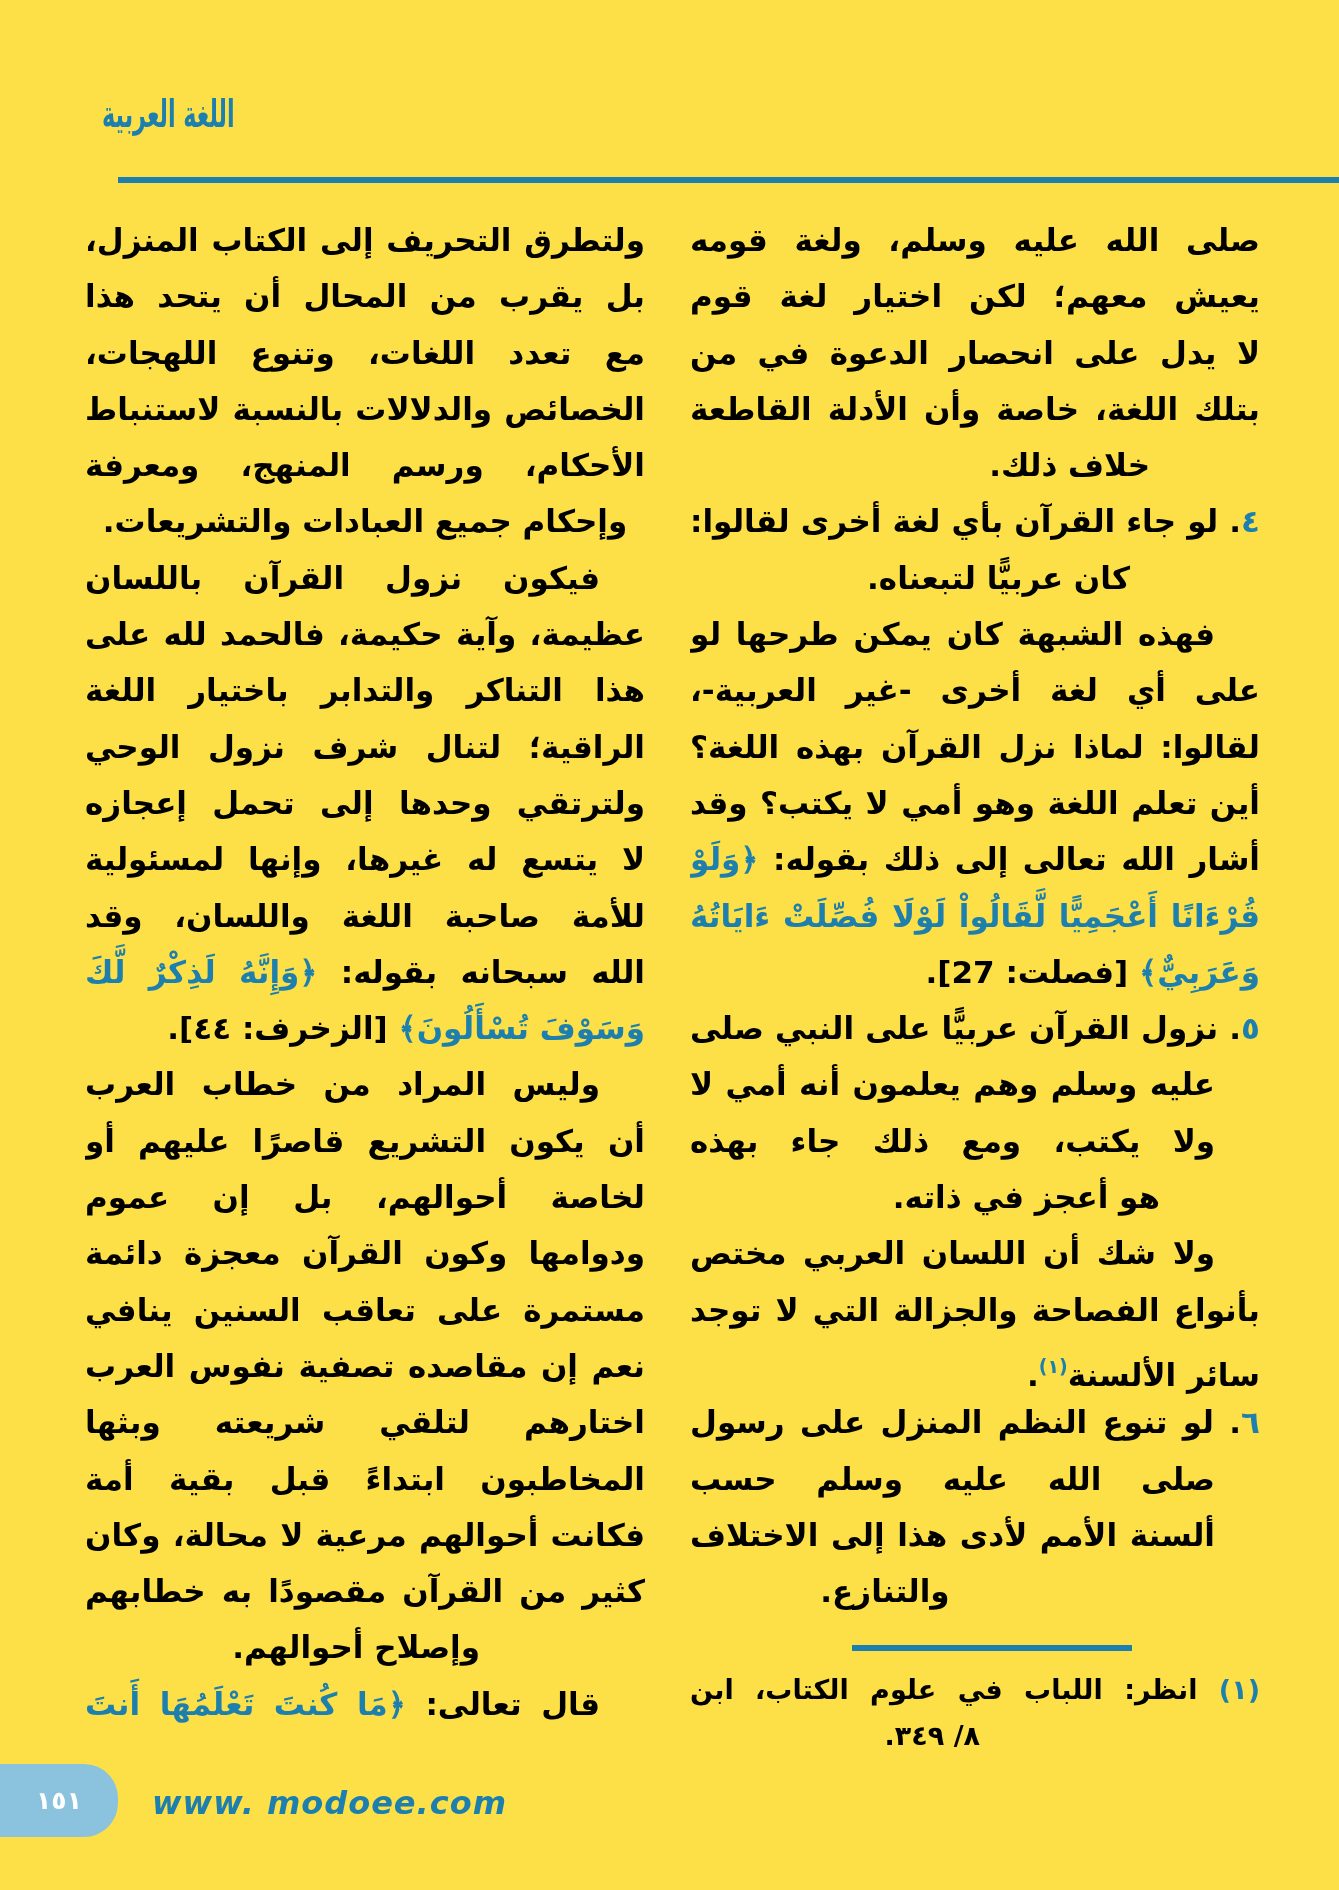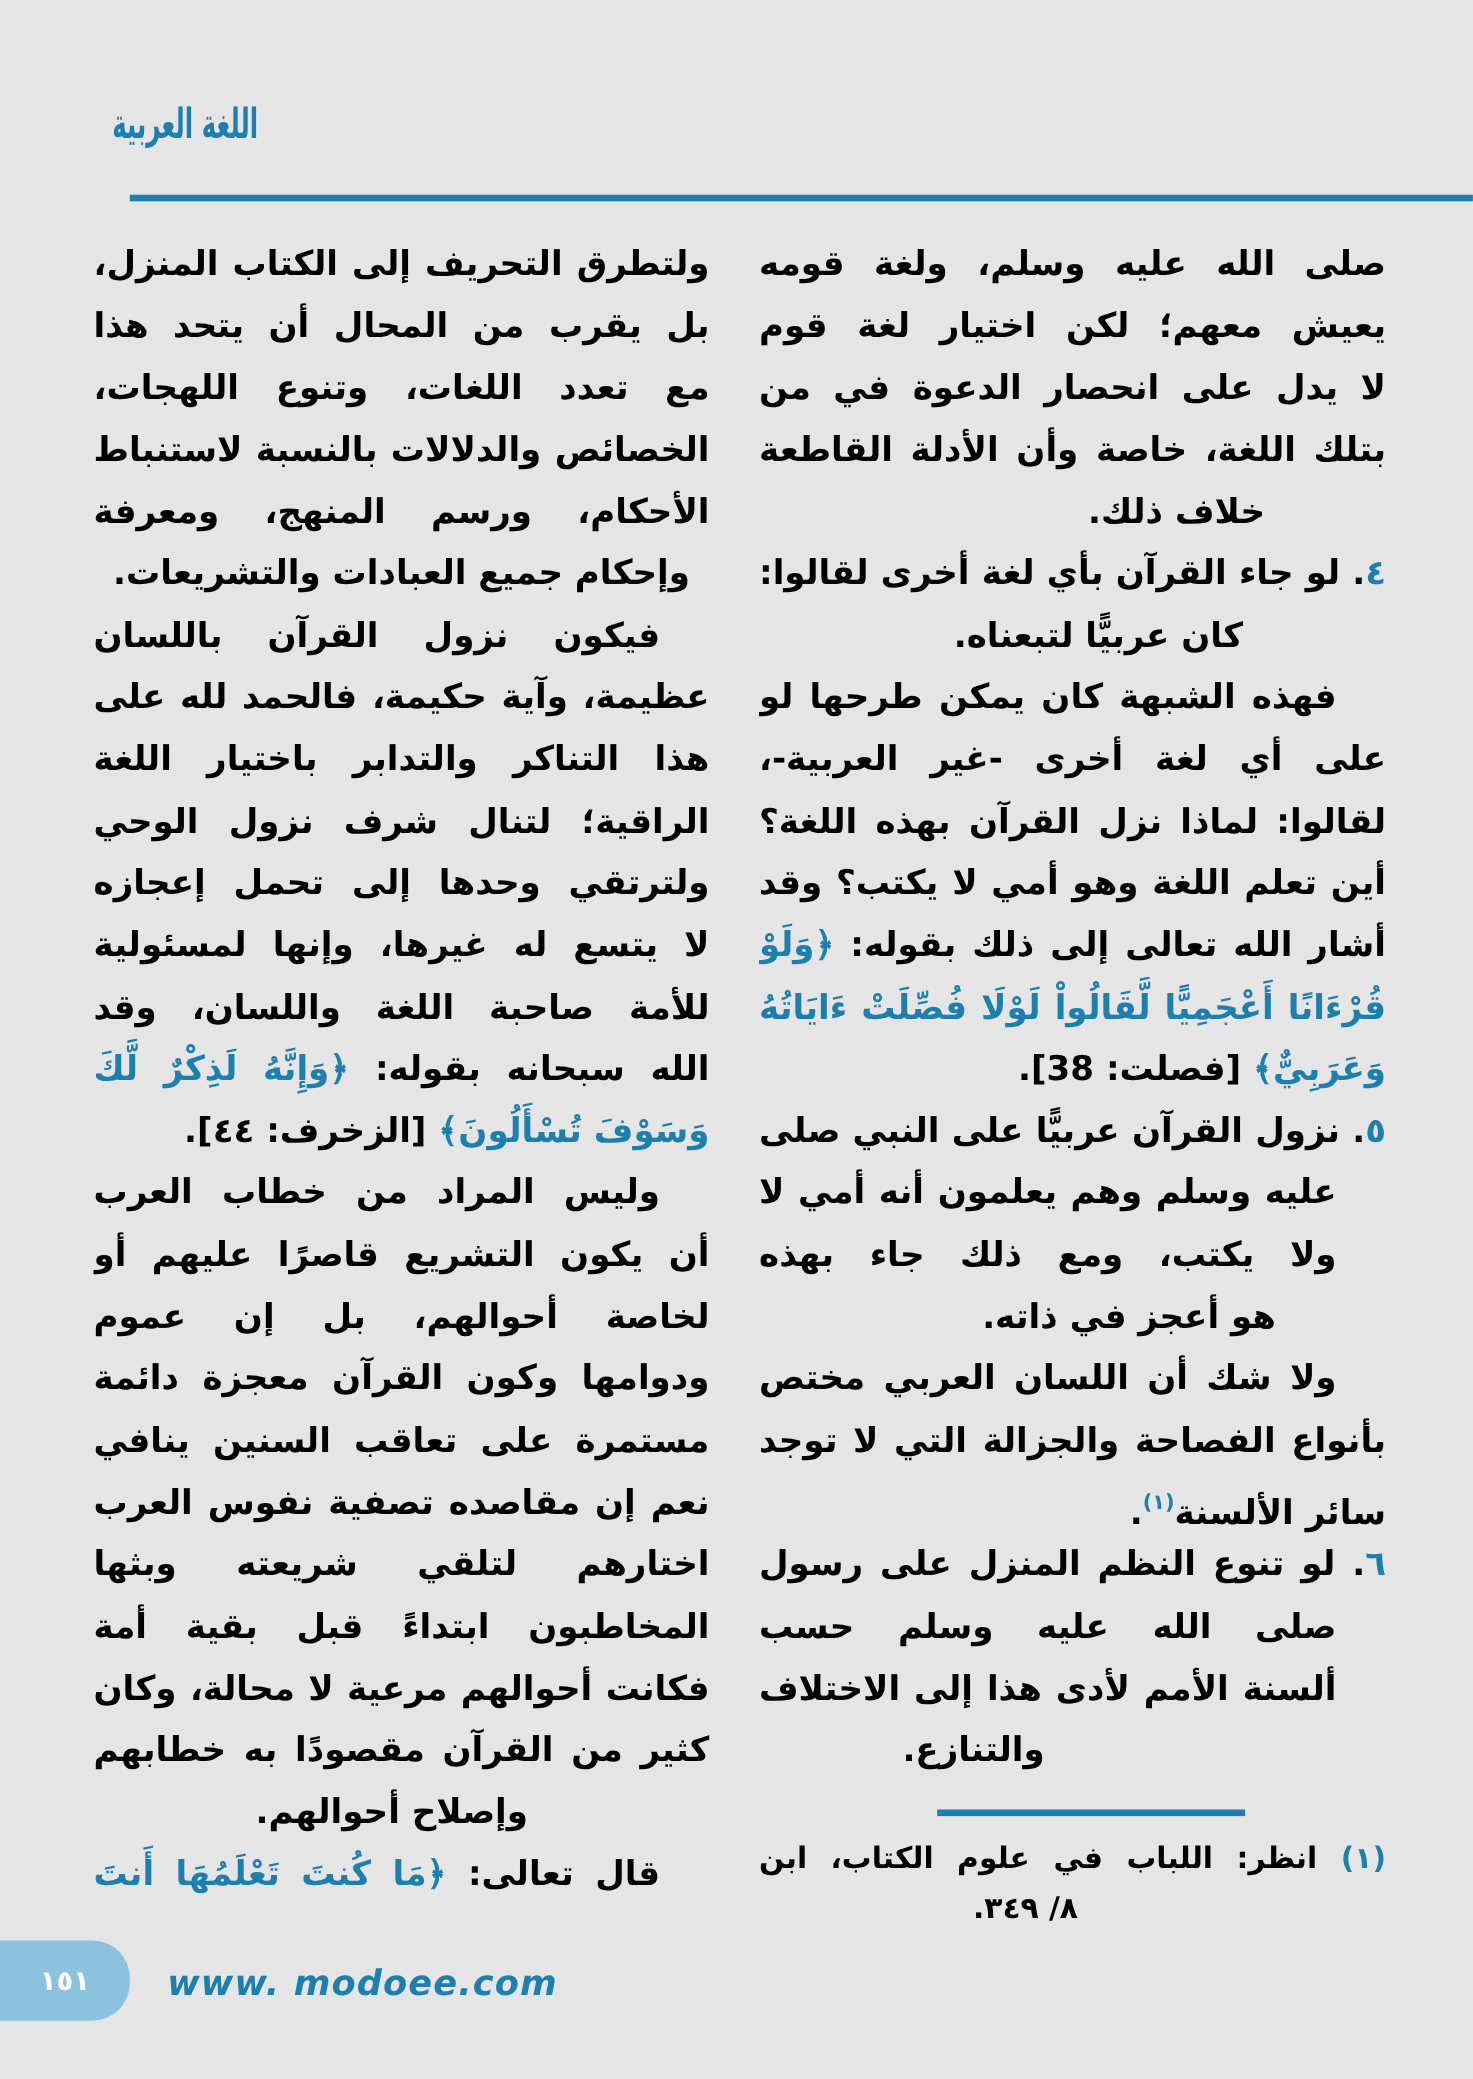--- a/index.html
+++ b/index.html
@@ -1,17 +1,17 @@
 <!DOCTYPE html>
 <html><head>
 <meta charset="utf-8">
 <style>
   html,body{margin:0;padding:0;background:#ffffff;}
   .page{
-    position:relative;width:1339px;height:1890px;background:#e5e5e5;
+    position:relative;width:1339px;height:1890px;background:#fde047;
     font-family:"DejaVu Sans", sans-serif;color:#000;overflow:hidden;
   }
   
   .logo{
     position:absolute;left:102px;top:92px;
     font-size:36px;font-weight:bold;color:#1d7fad;
     direction:rtl;white-space:nowrap;
     transform:scale(0.62,1.05);transform-origin:left top;
   }
   .rule{position:absolute;left:118px;right:0;top:177px;height:6px;background:#1d7fad;}
@@ -59,21 +59,21 @@
         <div class="line a-j"><span>بتلك اللغة، خاصة وأن الأدلة القاطعة تثبت</span></div>
         <div class="line a-r" style="padding-right: 110px;"><span>خلاف ذلك.</span></div>
         <div class="line a-j"><span class="q">٤</span><span>. لو جاء القرآن بأي لغة أخرى لقالوا: لو</span></div>
         <div class="line a-r" style="padding-right: 130px;"><span>كان عربيًّا لتبعناه.</span></div>
         <div class="line a-j" style="padding-right: 45px;"><span>فهذه الشبهة كان يمكن طرحها لو جاء</span></div>
         <div class="line a-j"><span>على أي لغة أخرى -غير العربية-، وحينئذٍ</span></div>
         <div class="line a-j"><span>لقالوا: لماذا نزل القرآن بهذه اللغة؟ ومن</span></div>
         <div class="line a-j"><span>أين تعلم اللغة وهو أمي لا يكتب؟ وقد</span></div>
         <div class="line a-j"><span>أشار الله تعالى إلى ذلك بقوله: </span><span class="q">﴿وَلَوْ جَعَلْنَاهُ</span></div>
         <div class="line a-j"><span class="q">قُرْءَانًا أَعْجَمِيًّا لَّقَالُواْ لَوْلَا فُصِّلَتْ ءَايَاتُهُ ءَاعْجَمِيٌّ</span></div>
-        <div class="line a-r"><span class="q">وَعَرَبِيٌّ﴾ </span><span>[فصلت: 38].</span></div>
+        <div class="line a-r"><span class="q">وَعَرَبِيٌّ﴾ </span><span>[فصلت: 27].</span></div>
         <div class="line a-j"><span class="q">٥</span><span>. نزول القرآن عربيًّا على النبي صلى الله</span></div>
         <div class="line a-j" style="padding-right: 45px;"><span>عليه وسلم وهم يعلمون أنه أمي لا يقرأ</span></div>
         <div class="line a-j" style="padding-right: 45px;"><span>ولا يكتب، ومع ذلك جاء بهذه البراعة</span></div>
         <div class="line a-r" style="padding-right: 100px;"><span>هو أعجز في ذاته.</span></div>
         <div class="line a-j" style="padding-right: 45px;"><span>ولا شك أن اللسان العربي مختص</span></div>
         <div class="line a-j"><span>بأنواع الفصاحة والجزالة التي لا توجد في</span></div>
         <div class="line a-r"><span>سائر الألسنة</span><span class="q sup">(١)</span><span>.</span></div>
         <div class="line a-j"><span class="q">٦</span><span>. لو تنوع النظم المنزل على رسول الله</span></div>
         <div class="line a-j" style="padding-right: 45px;"><span>صلى الله عليه وسلم حسب اختلاف</span></div>
         <div class="line a-j" style="padding-right: 45px;"><span>ألسنة الأمم لأدى هذا إلى الاختلاف</span></div>

